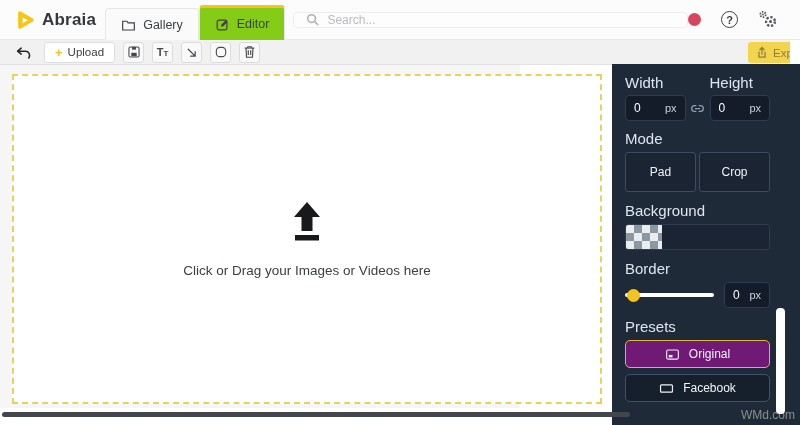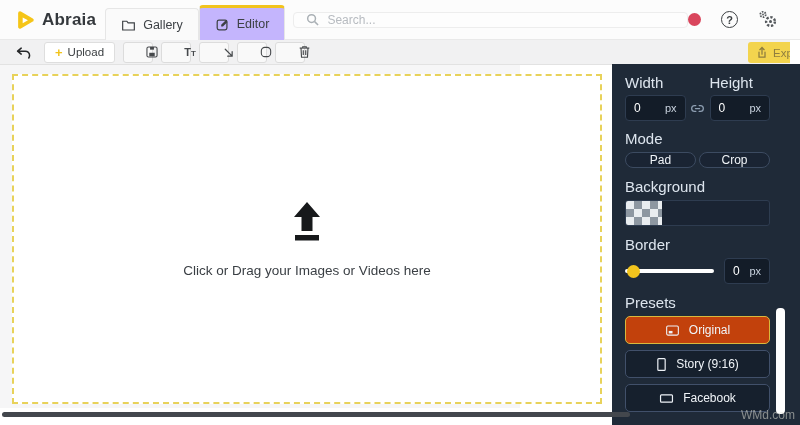--- a/index.html
+++ b/index.html
@@ -9,41 +9,41 @@
 
   
   .topbar { position:absolute; top:0; left:0; right:0; height:40px; background:#fcfcfc;
             border-bottom:1px solid #e9e9e9; display:flex; align-items:center; }
   .logo { margin-left:14px; display:flex; align-items:center; gap:6px; width:92px; }
   .logo-text { font-size:17px; font-weight:700; color:#34383c; letter-spacing:.2px; }
   .tab { height:32px; margin-top:8px; align-self:flex-start; display:flex; align-items:center; gap:7px;
          padding:0 15px; font-size:12.5px; color:#3d4145; border:1px solid #e6e6e6;
          border-bottom:none; border-radius:4px 4px 0 0; background:#fafafa; cursor:pointer; }
   .tab.gallery { margin-left:6px; }
-  .tab.active { margin-top:5px; height:35px; background:#c4b5fd; border-top:3px solid #f2c41d; }
+  .tab.active { margin-top:5px; height:35px; background:#84cc16; border-top:3px solid #f2c41d; }
   .searchbox { margin-left:8px; width:424px; height:16px; border:1px solid #ededed; border-radius:4px;
                background:#fdfdfd; display:flex; align-items:center; gap:8px; padding:0 12px; }
   .searchbox input { flex:1; border:none; outline:none; background:transparent; font-size:12px; color:#7f8488;
                      font-family:"Liberation Sans", sans-serif; }
   .searchbox input::placeholder { color:#b7bbc0; }
   .top-right { margin-left:auto; margin-right:22px; display:flex; align-items:center; gap:20px; }
   .red-dot { width:13px; height:13px; border-radius:50%; background:#d9455c; }
   .help-icon { width:17px; height:17px; border:1.6px solid #3c4043; border-radius:50%; color:#3c4043;
                font-size:11px; font-weight:700; display:flex; align-items:center; justify-content:center; cursor:pointer; }
 
   
   .toolbar { position:absolute; top:40px; left:0; right:0; height:25px; background:#f1f1f2;
              border-bottom:1px solid #e2e2e2; display:flex; align-items:center; }
   .toolbar::after { content:''; position:absolute; right:0; top:0; width:10px; height:25px; background:#fff; }
   .undo-btn { margin-left:14px; display:flex; align-items:center; cursor:pointer; }
   .upload-btn { margin-left:12px; height:21px; padding:0 10px; background:#fff; border:1px solid #dedede;
                 border-radius:3px; display:flex; align-items:center; gap:5px; font-size:11.5px; color:#3c4043; cursor:pointer; }
   .plus { color:#f2c41d; font-size:13px; font-weight:700; }
   .tool-btn { width:21px; height:21px; margin-left:8px; background:#f9f9f9; border:1px solid #dcdcdc;
-              border-radius:3px; display:flex; align-items:center; justify-content:center; color:#46494c; cursor:pointer;padding-left:28px; }
+              border-radius:3px; display:flex; align-items:center; justify-content:center; color:#46494c; cursor:pointer; }
   .tool-btn:first-of-type { margin-left:10px; }
   .tt { font-size:11px; font-weight:700; color:#46494c; line-height:1; }
   .tt .small { font-size:8px; }
   .export-btn { position:absolute; left:748px; top:2px; height:21px; width:62px; background:#f3d44e;
                 border-radius:3px; color:#8f7e3f; font-size:11.5px; display:flex; align-items:center; gap:5px;
                 padding:0 8px; white-space:nowrap; overflow:hidden; cursor:pointer; }
 
   
   .main { position:absolute; top:65px; left:0; width:520px; height:343px; background:#f6f6f7; }
   .dropzone { position:absolute; left:12px; top:9px; width:590px; height:330px; background:#fff;
@@ -59,39 +59,39 @@
   .sb-label { font-size:15px; color:#dde5ee; margin:10px 0 5px; }
   .dim-grid { display:grid; grid-template-columns:1fr 18px 1fr; column-gap:3px; row-gap:4px; align-items:center; }
   .dim-grid .sb-label { margin:10px 0 0; }
   .field { height:26px; background:#131c28; border:1px solid #2e3c50; border-radius:4px;
            display:flex; align-items:center; justify-content:space-between; padding:0 8px; }
   .field input { width:26px; background:transparent; border:none; outline:none; color:#fff; font-size:12px;
                  font-family:"Liberation Sans", sans-serif; }
   .unit { color:#c9d3df; font-size:11px; }
   .link-toggle { display:flex; align-items:center; justify-content:center; cursor:pointer; }
   .mode-row { display:flex; gap:3px; }
-  .mode-btn { flex:1; height:16px; background:#1a2433; border:1px solid #3c4b61; border-radius:10px;
+  .mode-btn { flex:1; height:40px; background:#1a2433; border:1px solid #3c4b61; border-radius:3px;
               color:#f0f4f8; font-size:12px; display:flex; align-items:center; justify-content:center; cursor:pointer; }
   .bg-swatch { height:26px; background:#1a2433; border:1px solid #2e3c50; border-radius:3px;
                display:flex; overflow:hidden; cursor:pointer; }
   .checker { width:36px; height:100%;
              background-image:
                linear-gradient(45deg,#8d97a1 25%,transparent 25%,transparent 75%,#8d97a1 75%),
                linear-gradient(45deg,#8d97a1 25%,#e9edf0 25%,#e9edf0 75%,#8d97a1 75%);
              background-size:16px 16px; background-position:0 0,8px 8px; }
   .border-row { display:flex; align-items:center; gap:10px; }
   .slider { flex:1; height:26px; position:relative; display:flex; align-items:center; cursor:pointer; }
   .slider-track { width:100%; height:4px; background:#fff; border-radius:2px; }
   .slider-thumb { position:absolute; left:2px; width:13px; height:13px; border-radius:50%;
                   background:#f2c41d; cursor:grab; }
   .border-value { width:46px; flex:none; }
   .preset-btn { height:28px; margin-bottom:6px; background:#16202d; border:1px solid #41506a; border-radius:5px;
                 display:flex; align-items:center; justify-content:center; gap:9px; font-size:12px;
                 color:#f0f4f8; cursor:pointer; }
-  .preset-btn.selected { border:1.5px solid #d9b83c; background:#c2410c; }
+  .preset-btn.selected { border:1.5px solid #d9b83c; background:#701a75; }
   .vthumb { position:absolute; right:15px; top:244px; width:9px; height:106px; background:#fff;
             border-radius:4px; cursor:grab; }
   .watermark { position:absolute; right:5px; bottom:3px; font-size:12px; color:rgba(222,222,212,.55); }
   svg { display:block; }
 </style>
 </head>
 <body>
 
 <div class="app">
 
@@ -280,28 +280,20 @@
       <span>
         <svg width="15" height="13" viewBox="0 0 18 15" fill="none" stroke="#eef2f7" stroke-width="1.3">
           <rect x="2" y="2" width="14" height="11" rx="1.5"></rect>
           <rect x="4.5" y="8" width="4.5" height="3" fill="#eef2f7" stroke="none"></rect>
         </svg>
       </span>
       <span>Original</span>
     </div>
 
 
-    <div class="preset-btn">
-      <span>
-        <svg width="11" height="15" viewBox="0 0 12 16" fill="none" stroke="#eef2f7" stroke-width="1.3">
-          <rect x="2" y="1.5" width="8" height="13" rx="1"></rect>
-        </svg>
-      </span>
-      <span>Story (9:16)</span>
-    </div>
 
     <div class="preset-btn">
       <span>
         <svg width="15" height="11" viewBox="0 0 16 12" fill="none" stroke="#eef2f7" stroke-width="1.3">
           <rect x="1.5" y="2" width="13" height="8" rx="1"></rect>
         </svg>
       </span>
       <span>Facebook</span>
     </div>
 

